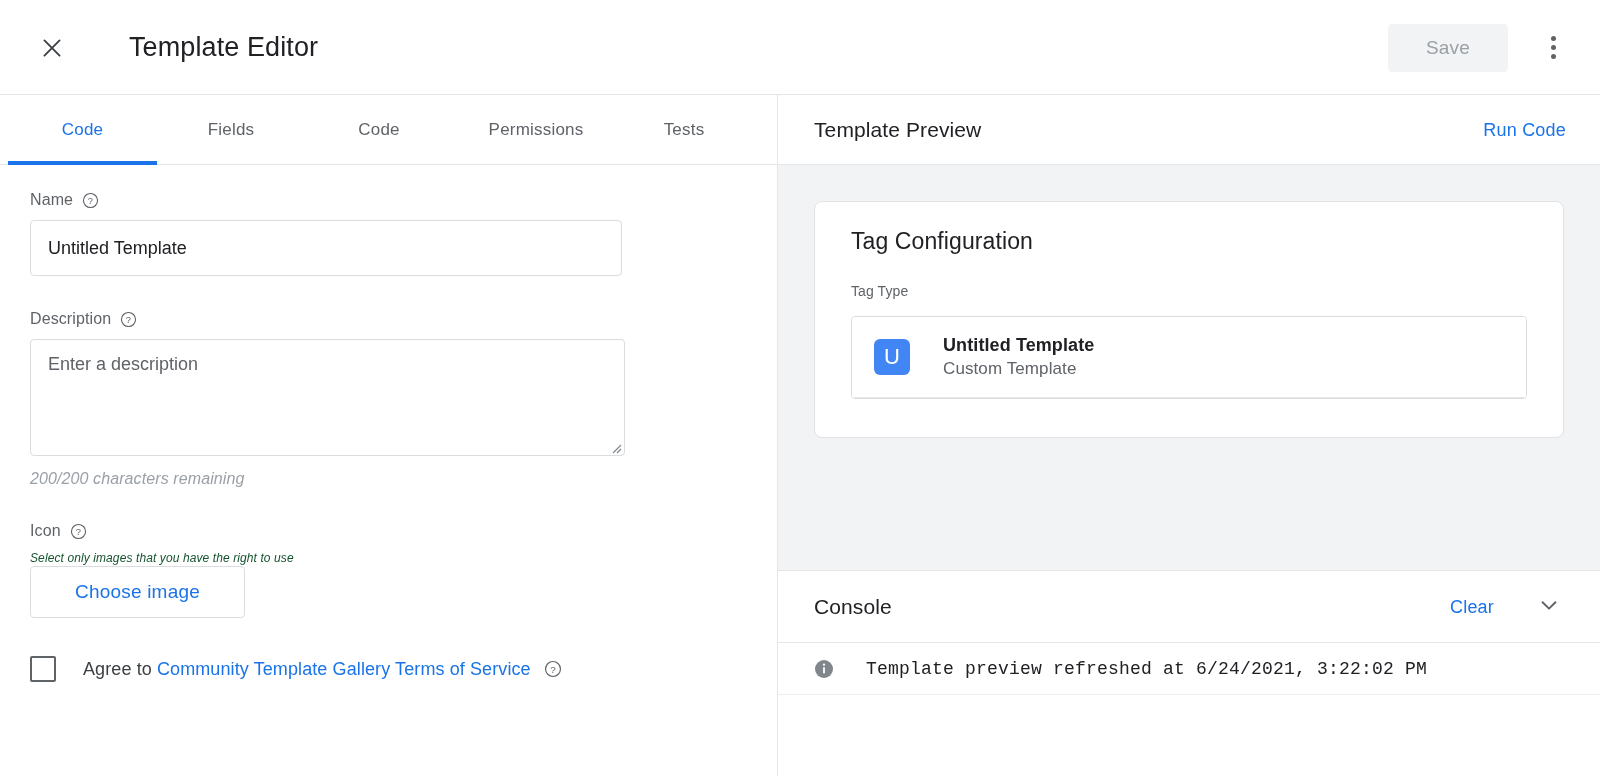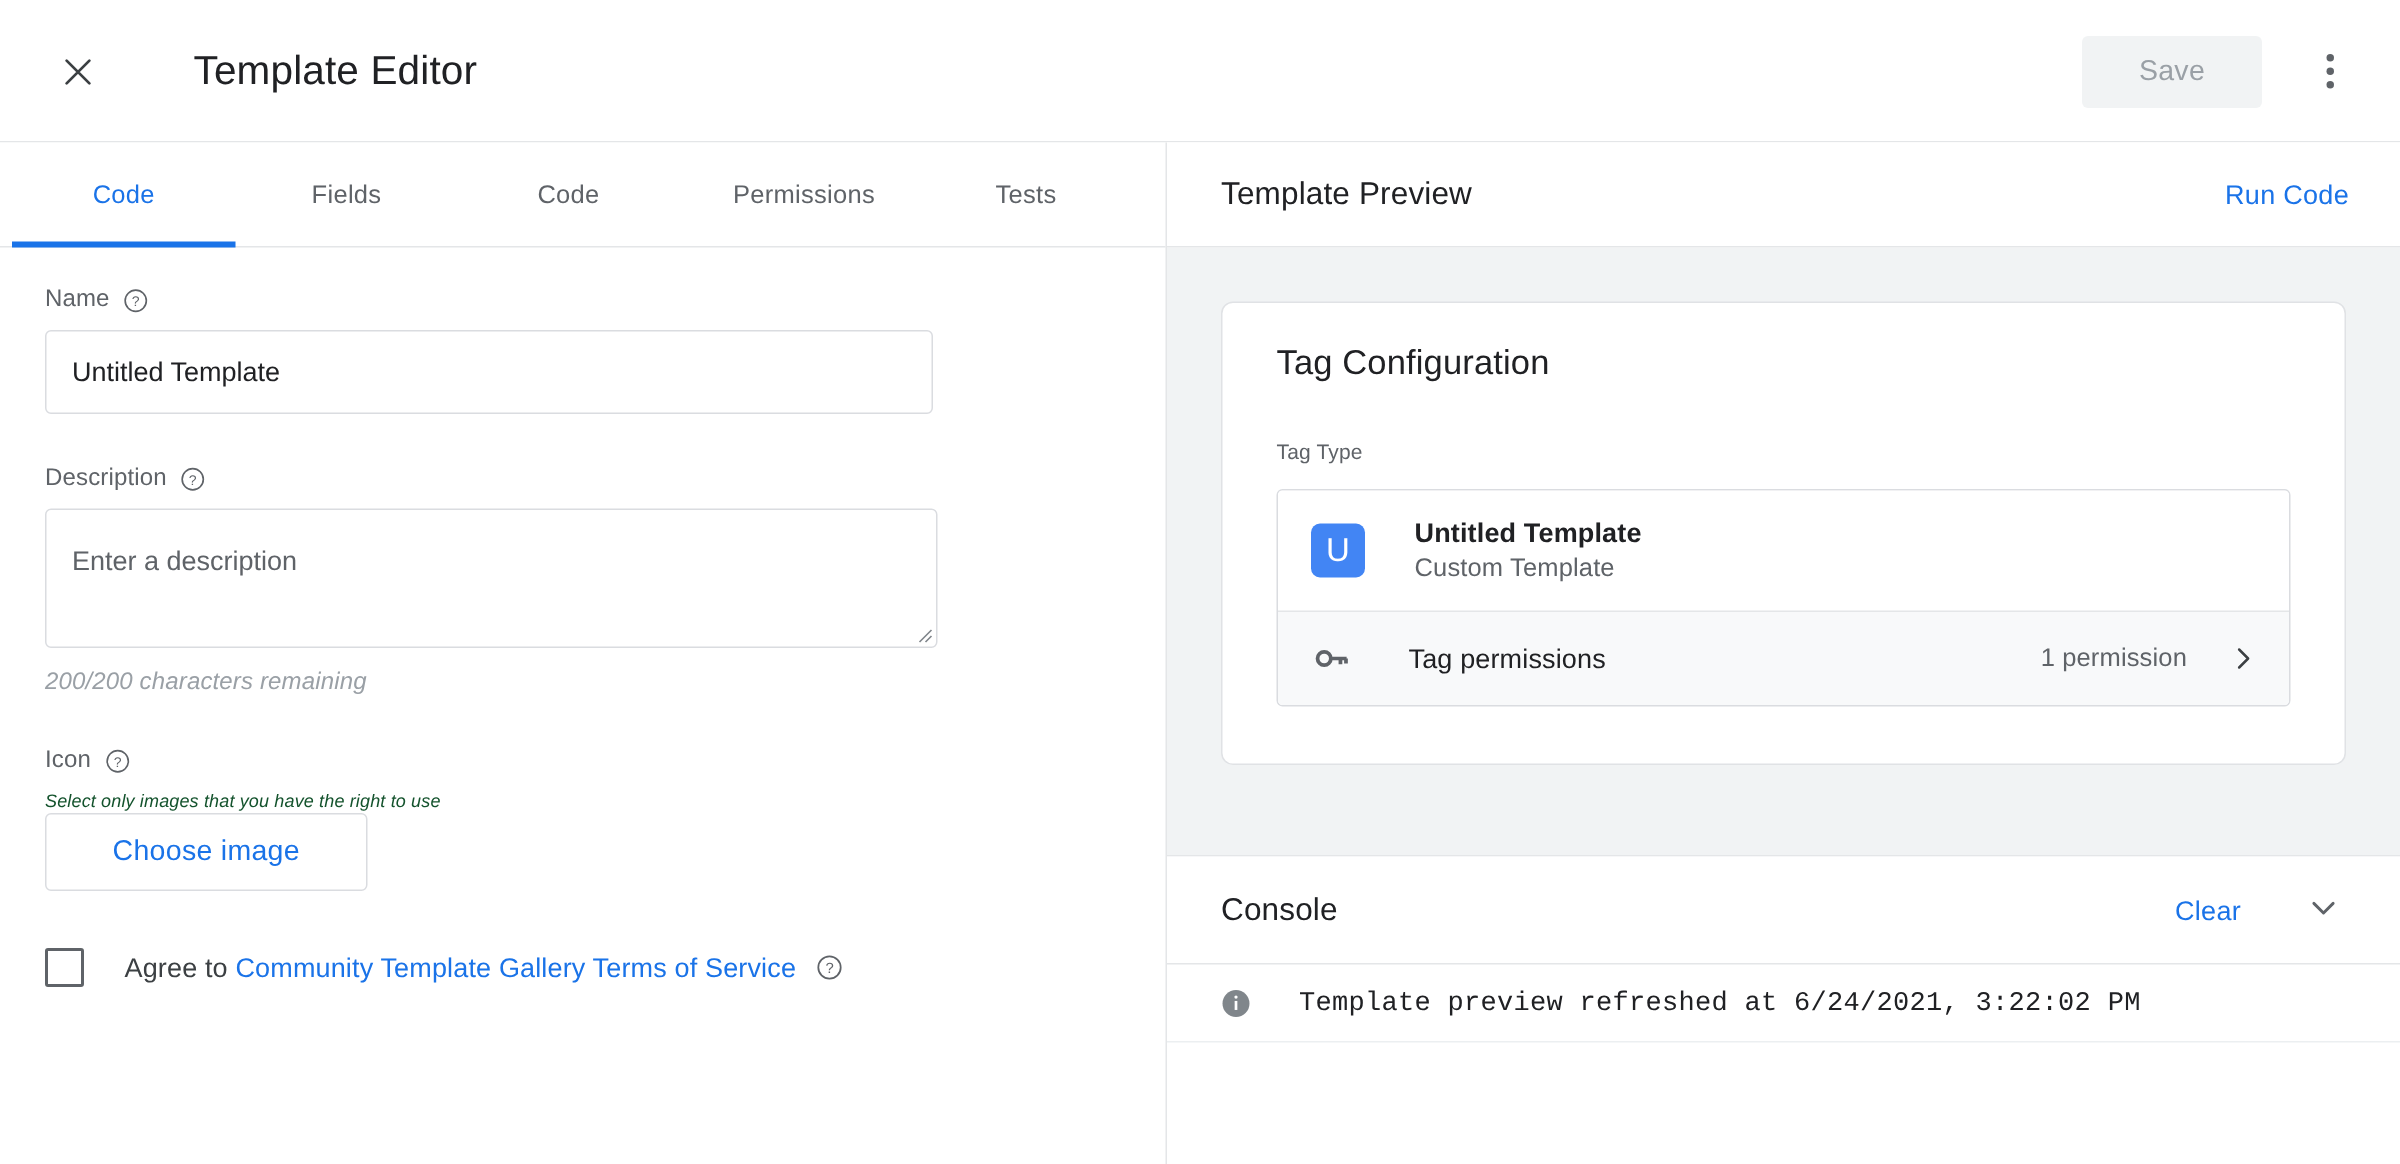--- a/index.html
+++ b/index.html
@@ -178,24 +178,24 @@
     font-size: 18px;
     color: #202124;
     font-family: "Liberation Sans", sans-serif;
     background: #fff;
     outline: none;
   }
   .desc-wrap { position: relative; width: 595px; }
   .text-area {
     display: block;
     width: 595px;
-    height: 93px;
+    height: 117px;
     border: 1px solid #dadce0;
     border-radius: 4px;
-    padding: 24px 17px;
+    padding: 14px 17px;
     font-size: 18px;
     color: #202124;
     font-family: "Liberation Sans", sans-serif;
     resize: none;
     outline: none;
     background: #fff;
   }
   .text-area::placeholder { color: #5f6368; }
   .resize-grip {
     position: absolute;
@@ -306,21 +306,21 @@
   .tag-card {
     background: #fff;
     border: 1px solid #e0e2e5;
     border-radius: 8px;
     padding: 26px 36px 38px 36px;
   }
   .tag-card-title {
     font-size: 23px;
     color: #202124;
     letter-spacing: .1px;
-    margin-bottom: 38px;
+    margin-bottom: 28px;
   }
   .tag-type-label {
     font-size: 14px;
     color: #5f6368;
     margin-bottom: 17px;
     letter-spacing: .1px;
   }
   .tag-type-box {
     border: 1px solid #dadce0;
     border-radius: 4px;
@@ -572,37 +572,20 @@
 
           <div class="tag-type-box">
             <div class="tag-row-main">
               <div class="u-icon">U</div>
               <div class="tag-row-texts">
                 <div class="tag-row-name">Untitled Template</div>
                 <div class="tag-row-sub">Custom Template</div>
               </div>
             </div>
 
-            <div class="tag-row-perm">
-              <span class="key-icon">
-                <svg width="26" height="26" viewBox="0 0 24 24">
-                  <circle cx="7.2" cy="12" r="4.1" fill="none" stroke="#5f6368" stroke-width="2.3"></circle>
-                  <path d="M11 12 H21" stroke="#5f6368" stroke-width="2.3" stroke-linecap="butt"></path>
-                  <path d="M17.2 12 V15.6 M20.6 12 V15" stroke="#5f6368" stroke-width="2.3" stroke-linecap="butt"></path>
-                </svg>
-              </span>
-              <span class="perm-label">Tag permissions</span>
-              <span class="perm-spacer"></span>
-              <span class="perm-count">1 permission</span>
-              <span class="chevron-right">
-                <svg width="18" height="18" viewBox="0 0 24 24">
-                  <path d="M9 4 L17 12 L9 20" stroke="#3c4043" stroke-width="2.2" fill="none" stroke-linecap="round" stroke-linejoin="round"></path>
-                </svg>
-              </span>
-            </div>
           </div>
         </div>
       </div>
 
       <div class="console-header">
         <div class="console-title">Console</div>
         <div class="console-spacer"></div>
         <div class="clear-link">Clear</div>
         <div class="collapse-btn">
           <span>

